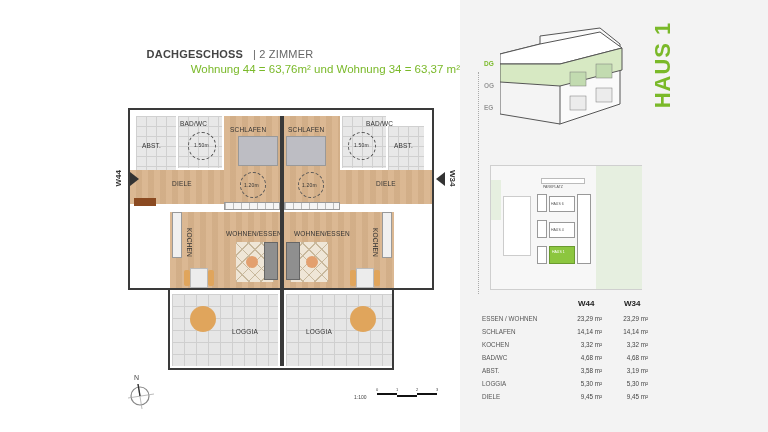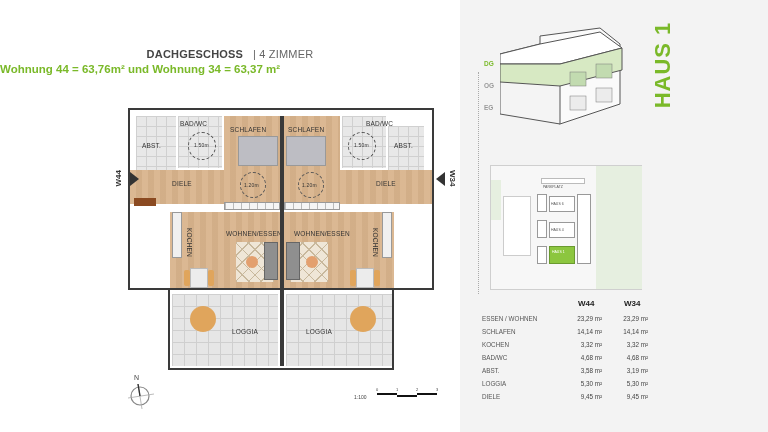--- a/index.html
+++ b/index.html
@@ -1,21 +1,21 @@
 <!DOCTYPE html>
 <html><head>
 <meta charset="utf-8">
 <style>
   * { box-sizing: border-box; margin: 0; padding: 0; }
   body { width: 768px; height: 432px; overflow: hidden; background: #ffffff; font-family: "Liberation Sans", sans-serif; position: relative; }
   .right-bg { position: absolute; left: 460px; top: 0; width: 308px; height: 432px; background: #f3f3f3; }
   .abs { position: absolute; }
   .title1 { left: 0; width: 460px; top: 48px; text-align: center; font-size: 11px; font-weight: bold; color: #444; letter-spacing: 0.2px; }
   .title1 .sep { font-weight: normal; color: #666; }
-  .title2 { left: 0; width: 460px; top: 63px; text-align: left; font-size: 11.5px; font-weight: bold; color: #7ab929; }
+  .title2 { left: 0; width: 460px; top: 63px; text-align: right; font-size: 11.5px; font-weight: normal; color: #7ab929; }
 
   
   .plan { left: 128px; top: 108px; width: 306px; height: 262px; }
   .wall { position: absolute; background: #ffffff; border: 2px solid #3a3a3a; }
   .room { position: absolute; }
   .wood { background: #d9b48c; background-image: repeating-linear-gradient(90deg, rgba(255,255,255,0.06) 0 6px, rgba(0,0,0,0.03) 6px 12px); }
   .tile { background: #e8e8e8; background-image: linear-gradient(#d0d0d0 1px, transparent 1px), linear-gradient(90deg, #d0d0d0 1px, transparent 1px); background-size: 10px 10px; }
   .loggia { background: #e6e6e6; background-image: linear-gradient(#cfcfcf 1px, transparent 1px), linear-gradient(90deg, #cfcfcf 1px, transparent 1px); background-size: 12px 12px; }
   .lbl { position: absolute; font-size: 6.5px; color: #333; letter-spacing: 0.2px; white-space: nowrap; }
   .vlbl { writing-mode: vertical-rl; }
@@ -45,21 +45,21 @@
   .scale-lbl { left: 354px; top: 394px; font-size: 5px; color: #444; }
   .scale { left: 377px; top: 388px; width: 62px; height: 12px; }
 </style>
 </head>
 <body>
 
 <div class="right-bg"></div>
 
 <div class="abs title1">
   <span>DACHGESCHOSS</span>
-  <span class="sep">&nbsp; <span>|</span> <span>4 ZIMMER</span></span>
+  <span class="sep">&nbsp; <span>|</span> <span>2 ZIMMER</span></span>
 </div>
 <div class="abs title2">Wohnung 44 = 63,76m² und Wohnung 34 = 63,37 m²</div>
 
 <div class="abs plan">
 
   <div class="wall" style="left:0;top:0;width:306px;height:182px;"></div>
   <div class="wall" style="left:40px;top:180px;width:226px;height:82px;"></div>
 
   <div class="room tile" style="left:8px;top:8px;width:40px;height:62px;"></div>
   <div class="lbl" style="left:14px;top:34px;">ABST.</div>

